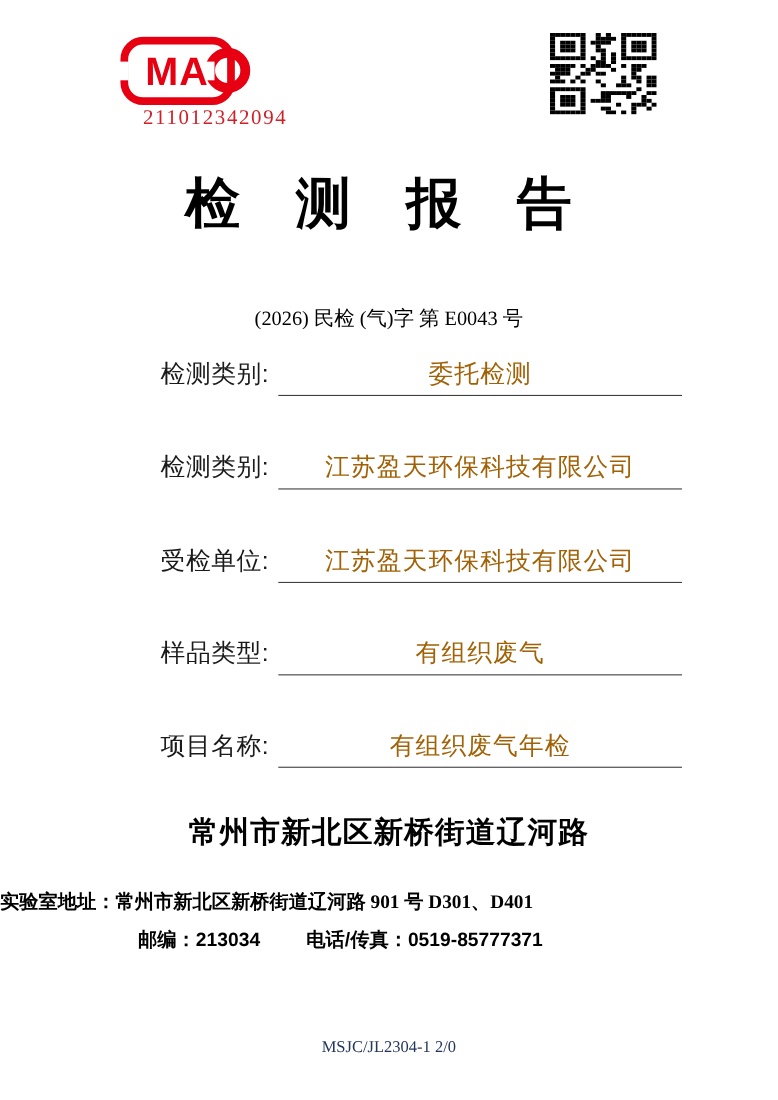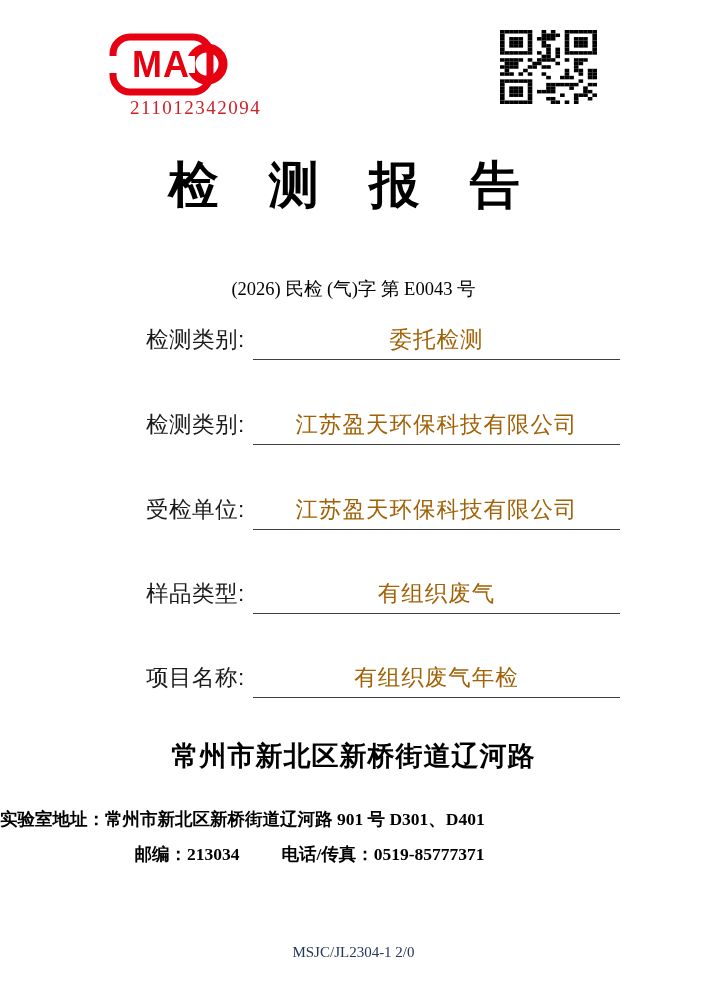--- a/index.html
+++ b/index.html
@@ -78,21 +78,21 @@
     letter-spacing: 1px;
   }
   .company-address {
     left: 0; top: 807px; width: 707px;
     font-family: "Liberation Serif", "DejaVu Serif", serif;
     font-weight: bold; font-size: 17.5px;
   }
   .company-contact {
     left: 0; top: 842px; width: 603px;
     text-align: center;
-    font-family: Liberation Serif, serif;
+    font-family: Liberation Sans, sans-serif;
     font-weight: bold; font-size: 17.5px; padding-left: 16px;
   }
   .contact-gap { display: inline-block; width: 42px; }
 
   
   .doc-code {
     left: 0; top: 944px; width: 707px;
     text-align: center;
     font-family: "Liberation Serif", "DejaVu Serif", serif;
     font-size: 15px;

